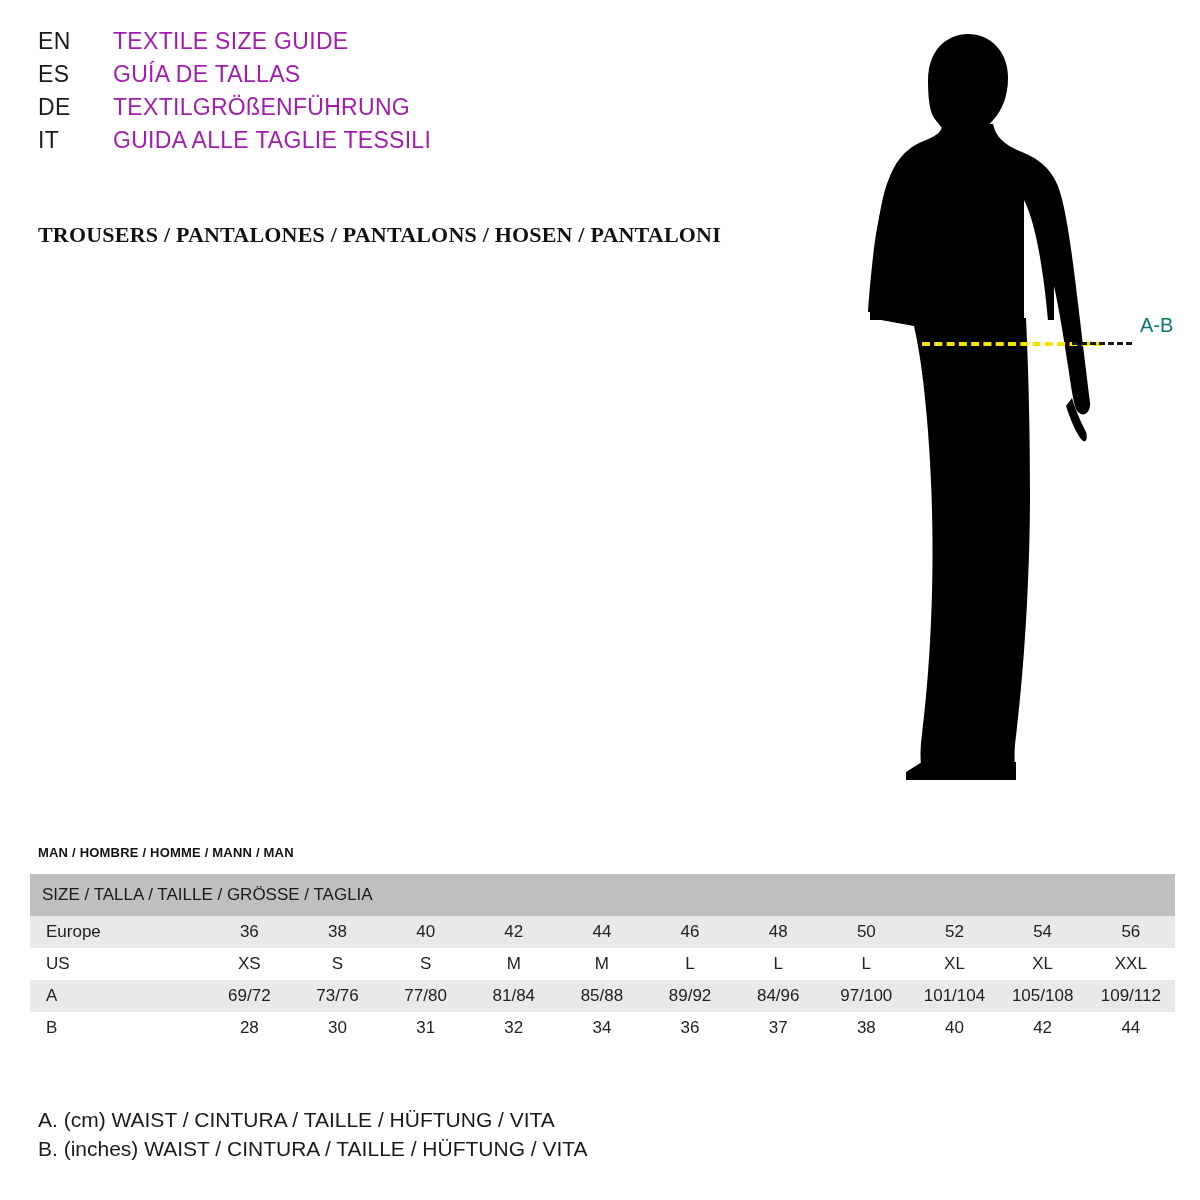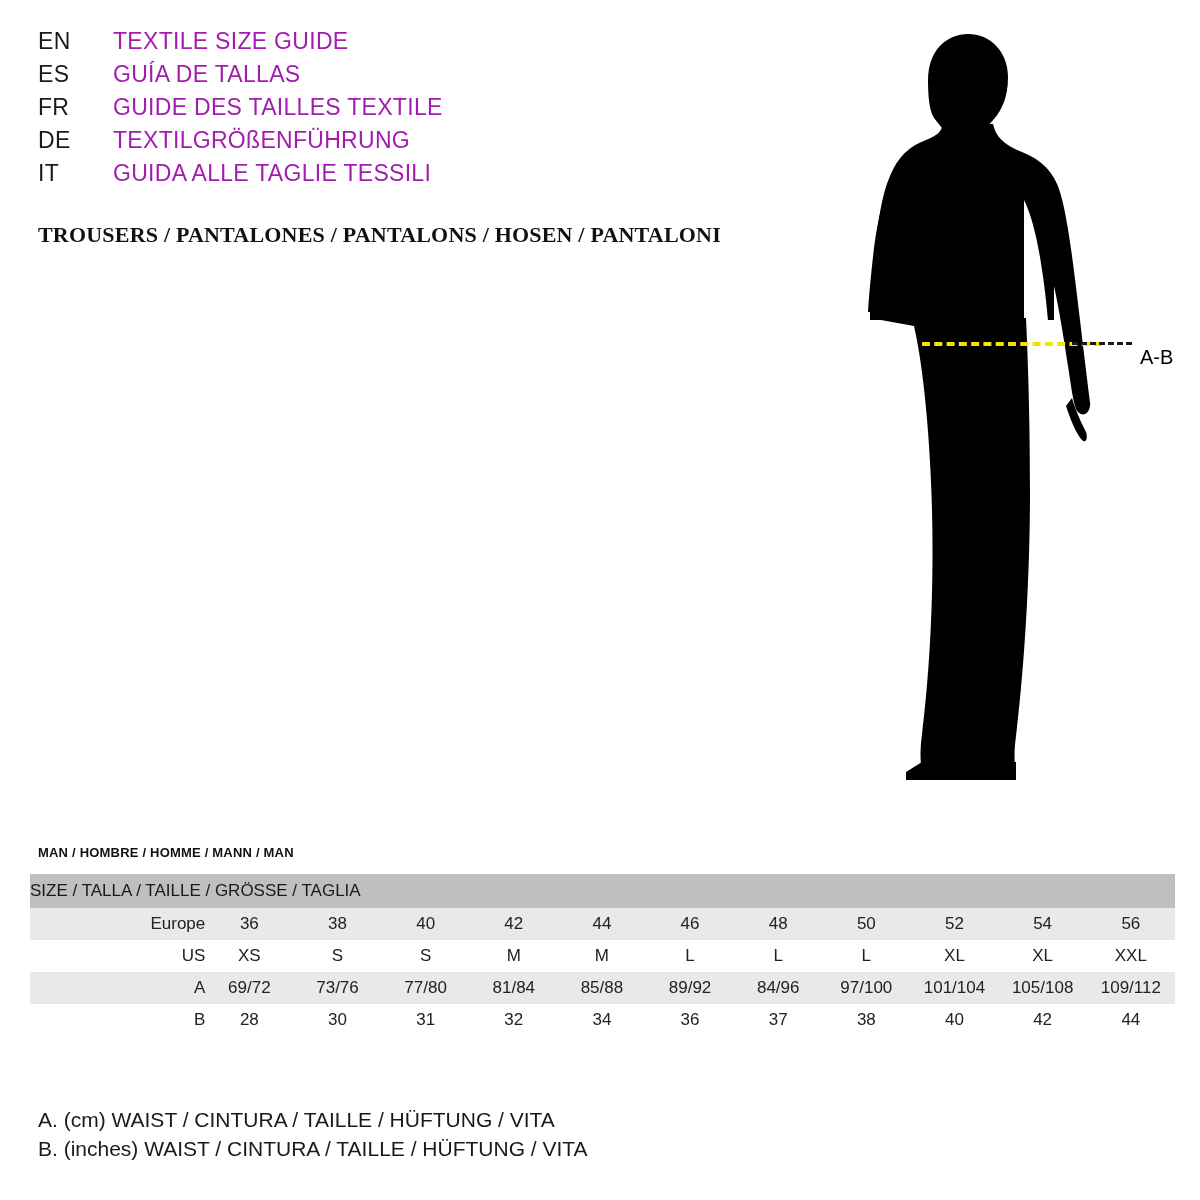--- a/index.html
+++ b/index.html
@@ -75,23 +75,23 @@
     position: absolute;
     left: 262px;
     top: 322px;
     width: 60px;
     height: 3px;
     border-top: 3px dashed #1a1a1a;
   }
   .measure-label {
     position: absolute;
     left: 330px;
-    top: 326px;
+    top: 294px;
     font-size: 20px;
-    color: #000000;
+    color: #0f766e;
   }
 
   
   .table-section {
     position: absolute;
     left: 30px;
     top: 845px;
     width: 1145px;
   }
   .section-title {
@@ -108,29 +108,29 @@
   }
   table.size-table td {
     font-size: 17px;
     color: #222222;
     padding: 0;
     height: 32px;
     vertical-align: middle;
     text-align: center;
   }
   table.size-table td.label {
-    text-align: right;
-    padding-left: 3px;
+    text-align: left;
+    padding-left: 16px;
   }
   tr.header-row td {
     background: #bfbfbf;
     font-size: 17px;
-    height: 34px;
+    height: 42px;
     text-align: left;
-    padding-left: 0;
+    padding-left: 12px;
     color: #1a1a1a;
   }
   tr.shade td { background: #e9e9e9; }
   tr.plain td { background: #ffffff; }
 
   .footnotes {
     position: absolute;
     left: 38px;
     top: 1105px;
     font-size: 21px;
@@ -143,24 +143,20 @@
 <body>
 
 <div class="lang-block">
   <div class="lang-row">
     <span class="lang-code">EN</span>
     <span class="lang-text">TEXTILE SIZE GUIDE</span>
   </div>
   <div class="lang-row">
     <span class="lang-code">ES</span>
     <span class="lang-text">GUÍA DE TALLAS</span>
-  </div>
-  <div class="lang-row">
-    <span class="lang-code">FR</span>
-    <span class="lang-text">GUIDE DES TAILLES TEXTILE</span>
   </div>
   <div class="lang-row">
     <span class="lang-code">DE</span>
     <span class="lang-text">TEXTILGRÖßENFÜHRUNG</span>
   </div>
   <div class="lang-row">
     <span class="lang-code">IT</span>
     <span class="lang-text">GUIDA ALLE TAGLIE TESSILI</span>
   </div>
 </div>

